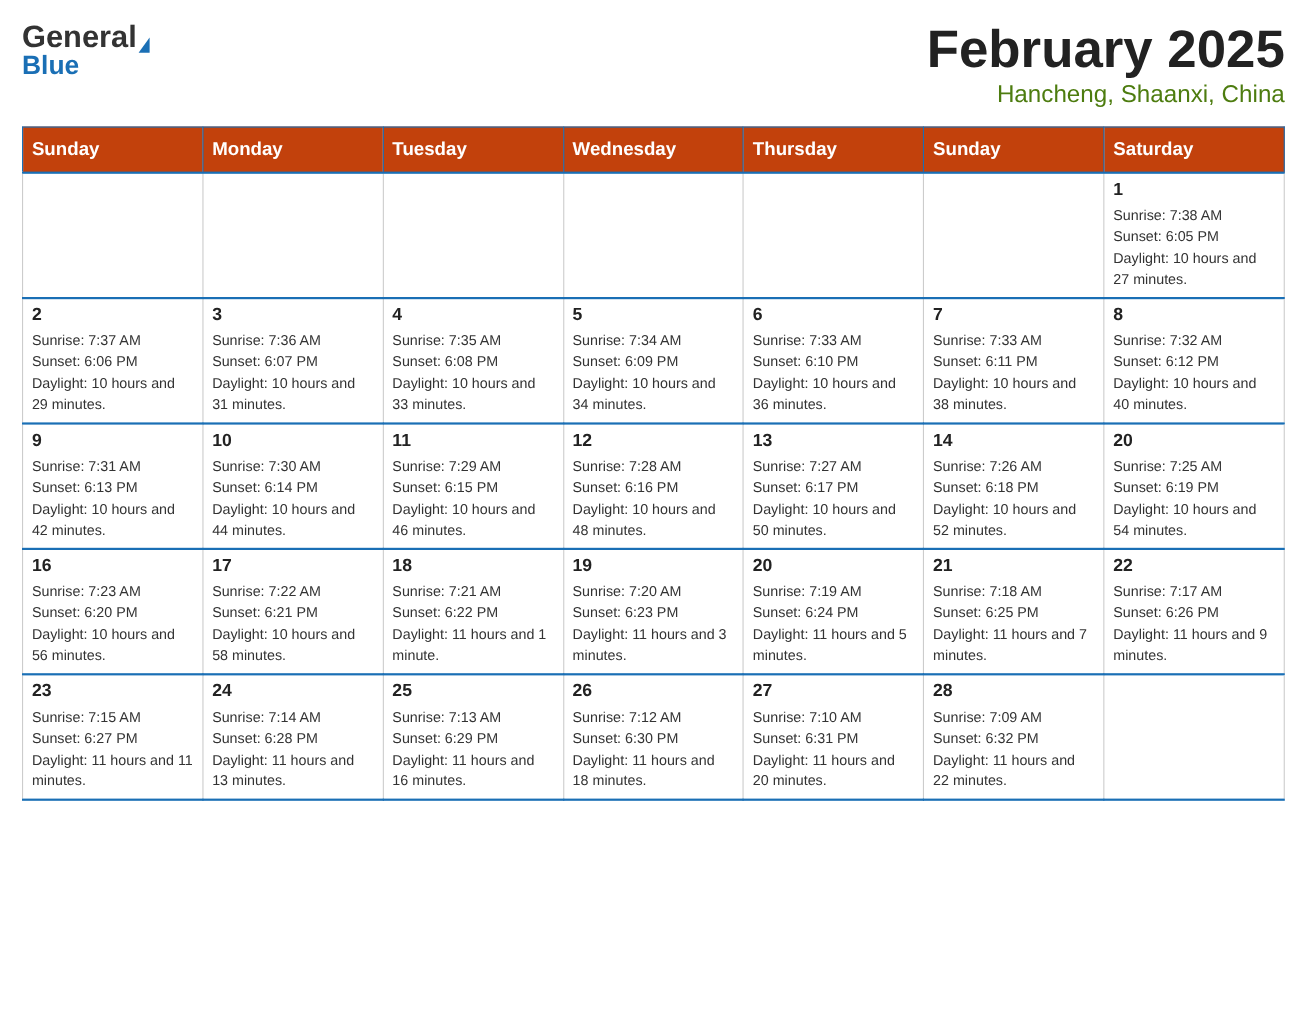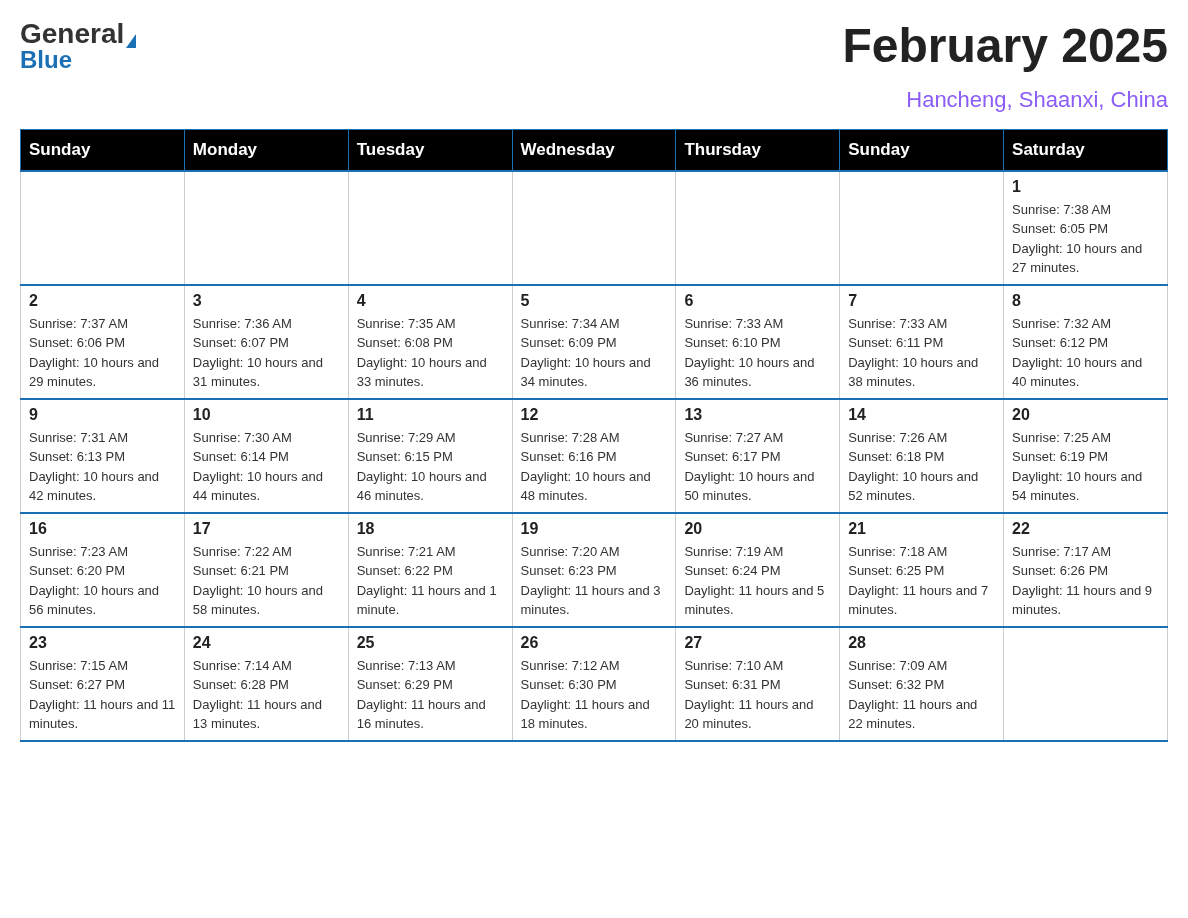--- a/index.html
+++ b/index.html
@@ -50,30 +50,30 @@
       text-align: right;
     }
     .month-title {
       font-size: 48px;
       font-weight: bold;
       color: #222;
       line-height: 1.1;
     }
     .location {
       font-size: 22px;
-      color: #8b5cf6;
-      margin-top: 14px;
+      color: #4d7c0f;
+      margin-top: 0;
     }
     .calendar {
       width: 100%;
       border-collapse: collapse;
       border: 1px solid #aaa;
     }
     .calendar th {
-      background-color: #000000;
+      background-color: #c2410c;
       color: #fff;
       font-size: 17px;
       font-weight: bold;
       padding: 10px 8px;
       text-align: left;
       border: 1px solid #1a6fb5;
     }
     .calendar td {
       vertical-align: top;
       padding: 6px 8px;

